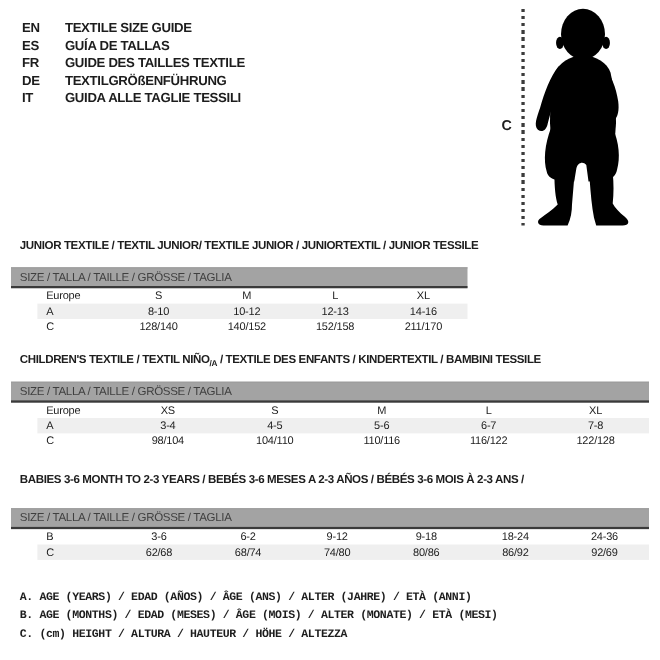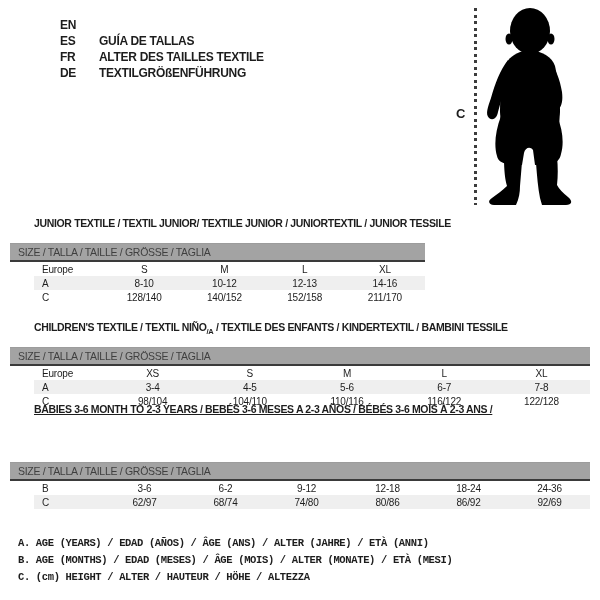--- a/index.html
+++ b/index.html
@@ -7,36 +7,36 @@
     width:600px;height:600px;background:#ffffff;
     font-family:"Liberation Sans","DejaVu Sans",sans-serif;
     color:#1d1d1d;position:relative;overflow:hidden;
   }
   .abs{position:absolute;}
 
   
   .langs{left:20px;top:17px;}
   .lang-row{display:flex;height:16px;align-items:center;
     font-weight:bold;font-size:12px;letter-spacing:-0.3px;}
-  .lang-code{width:39px;margin-left:40px;}
+  .lang-code{width:39px;}
   .lang-label{white-space:nowrap;}
 
   
   .measure-c{left:456px;top:106px;font-weight:bold;font-size:13px;}
   .dotline{left:474px;top:8px;width:2.5px;height:197px;
     background:repeating-linear-gradient(to bottom,#3c3c3c 0 3px,transparent 3px 6.5px);}
   .figure-svg{left:480px;top:0;width:95px;height:215px;}
 
   
   .sec-title{left:18px;font-weight:bold;font-size:10.5px;
-    letter-spacing:-0.35px;white-space:nowrap;line-height:14px;margin-left:16px;}
+    letter-spacing:-0.35px;white-space:nowrap;line-height:14px;}
   .sec-title sub{font-size:7.5px;}
   .t1-title{top:216px;}
   .t2-title{top:320px;}
-  .t3-title{top:401px;line-height:17px;text-decoration:underline;}
+  .t3-title{top:428px;line-height:17px;}
 
   
   .size-table{left:10px;}
   .t1{top:243px;width:415px;}
   .t2{top:347px;width:580px;}
   .t3{top:462px;width:580px;}
   .size-bar{height:16px;background:#a3a3a3;border-top:1px solid #9c9c9c;
     border-bottom:2px solid #3a3a3a;display:flex;align-items:center;
     padding-left:8px;font-size:10.5px;color:#3f3f3f;letter-spacing:-0.3px;}
   .trow{display:flex;height:14px;align-items:center;
@@ -49,32 +49,37 @@
   .footnotes{left:18px;top:535px;font-weight:bold;font-size:10.5px;
     letter-spacing:-0.35px;}
   .footnote{height:17px;line-height:17px;white-space:nowrap;font-family:Liberation Mono, monospace;}
 </style>
 </head>
 <body>
 
 <div class="abs langs">
   <div class="lang-row">
     <span class="lang-code">EN</span>
+    <span class="lang-label">TEXTILE SIZE GUIDE</span>
   </div>
   <div class="lang-row">
     <span class="lang-code">ES</span>
     <span class="lang-label">GUÍA DE TALLAS</span>
   </div>
   <div class="lang-row">
     <span class="lang-code">FR</span>
-    <span class="lang-label">ALTER DES TAILLES TEXTILE</span>
+    <span class="lang-label">GUIDE DES TAILLES TEXTILE</span>
   </div>
   <div class="lang-row">
     <span class="lang-code">DE</span>
     <span class="lang-label">TEXTILGRÖßENFÜHRUNG</span>
+  </div>
+  <div class="lang-row">
+    <span class="lang-code">IT</span>
+    <span class="lang-label">GUIDA ALLE TAGLIE TESSILI</span>
   </div>
 </div>
 
 <div class="abs measure-c">C</div>
 <div class="abs dotline"></div>
 <svg class="abs figure-svg" viewBox="0 0 95 215" aria-hidden="true">
   <g fill="#000000">
     <ellipse cx="50" cy="31" rx="20" ry="23"></ellipse>
     <ellipse cx="29" cy="39" rx="3.5" ry="5.5"></ellipse>
     <ellipse cx="71" cy="39" rx="3.5" ry="5.5"></ellipse>
@@ -145,32 +150,32 @@
 <div class="abs sec-title t3-title">
   <div>BABIES 3-6 MONTH TO 2-3 YEARS / BEBÉS 3-6 MESES A 2-3 AÑOS / BÉBÉS 3-6 MOIS À 2-3 ANS /</div>
 </div>
 <div class="abs size-table t3">
   <div class="size-bar">SIZE / TALLA / TAILLE / GRÖSSE / TAGLIA</div>
   <div class="trow">
     <span class="tlabel">B</span>
     <span class="tval">3-6</span>
     <span class="tval">6-2</span>
     <span class="tval">9-12</span>
-    <span class="tval">12-18</span>
+    <span class="tval">9-18</span>
     <span class="tval">18-24</span>
     <span class="tval">24-36</span>
   </div>
   <div class="trow shaded">
     <span class="tlabel">C</span>
-    <span class="tval">62/97</span>
+    <span class="tval">62/68</span>
     <span class="tval">68/74</span>
     <span class="tval">74/80</span>
     <span class="tval">80/86</span>
     <span class="tval">86/92</span>
     <span class="tval">92/69</span>
   </div>
 </div>
 
 <div class="abs footnotes">
   <div class="footnote">A. AGE (YEARS) / EDAD (AÑOS) / ÂGE (ANS) / ALTER (JAHRE) / ETÀ (ANNI)</div>
   <div class="footnote">B. AGE (MONTHS) / EDAD (MESES) / ÂGE (MOIS) / ALTER (MONATE) / ETÀ (MESI)</div>
-  <div class="footnote">C. (cm) HEIGHT / ALTER / HAUTEUR / HÖHE / ALTEZZA</div>
+  <div class="footnote">C. (cm) HEIGHT / ALTURA / HAUTEUR / HÖHE / ALTEZZA</div>
 </div>
 
 </body></html>

